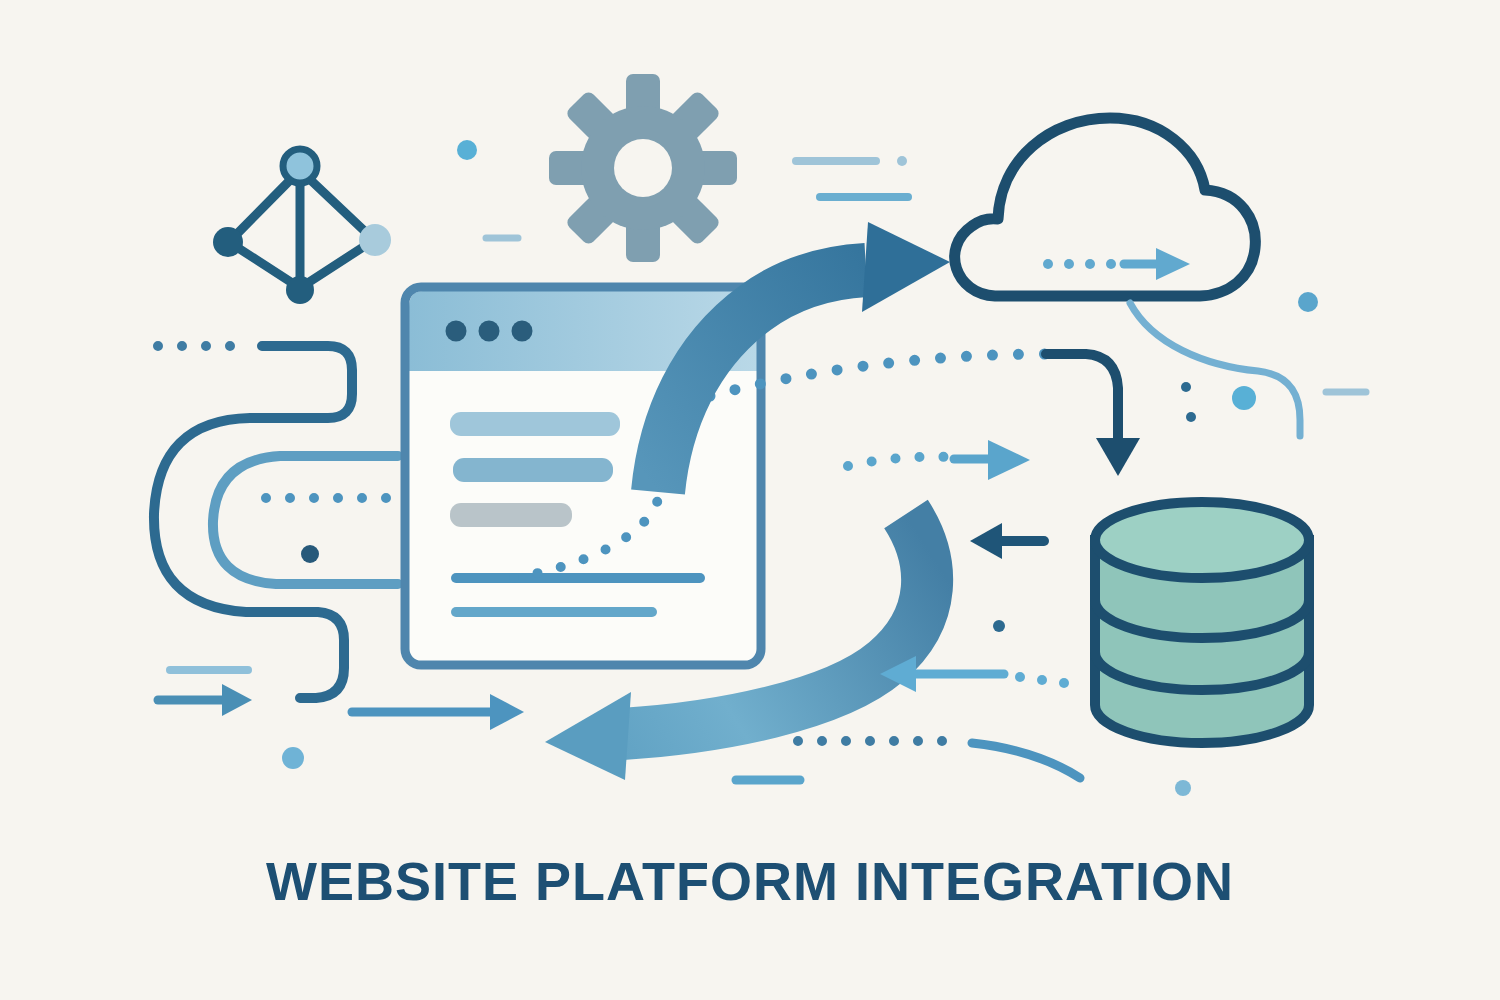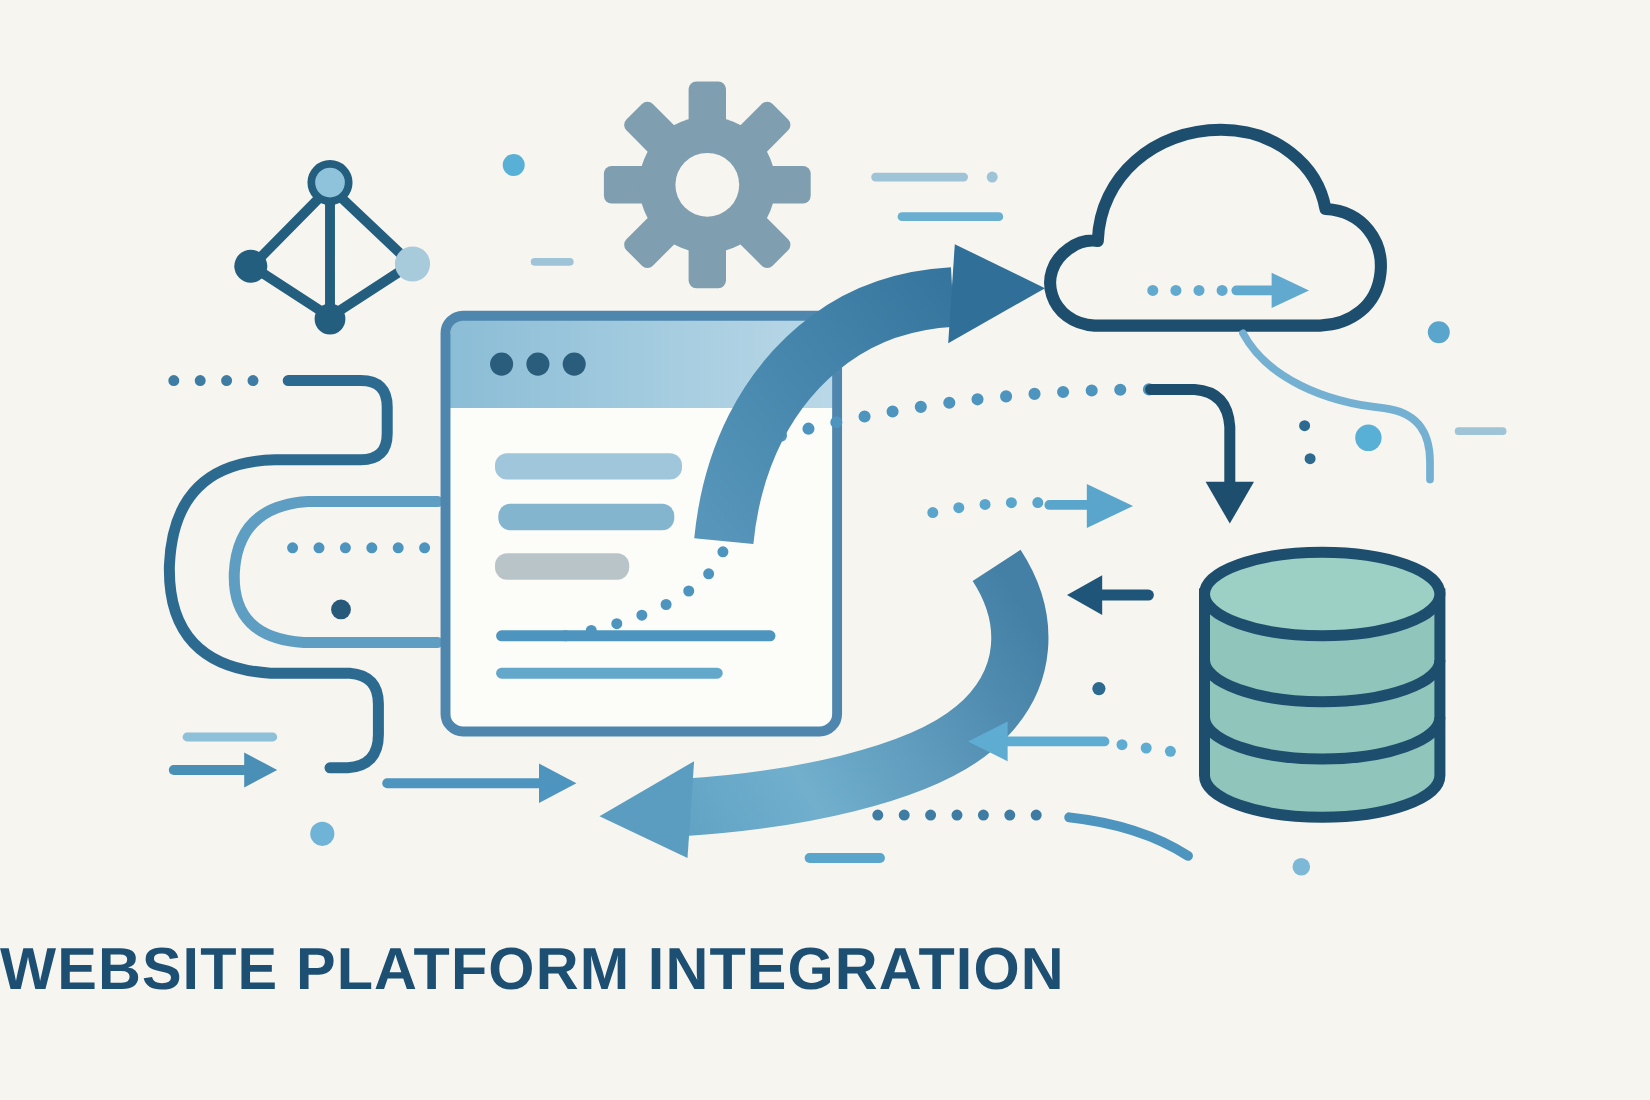--- a/index.html
+++ b/index.html
@@ -5,20 +5,21 @@
   html,body{margin:0;padding:0;}
   body{
     width:1500px;height:1000px;overflow:hidden;
     background:#f7f5f0;
     font-family:"Liberation Sans", sans-serif;
   }
   .canvas{position:relative;width:1500px;height:1000px;background:#f7f5f0;}
   .scene{position:absolute;left:0;top:0;}
   .title{
     position:absolute;left:0;top:850px;width:100%;
+    text-align:center;
     font-size:54px;font-weight:bold;letter-spacing:1px;
     color:#1d4f73;
   }
   
   .ln{fill:none;stroke-linecap:round;stroke-linejoin:round;}
   .dots{fill:none;stroke-linecap:round;}
 </style>
 </head>
 <body>
 

